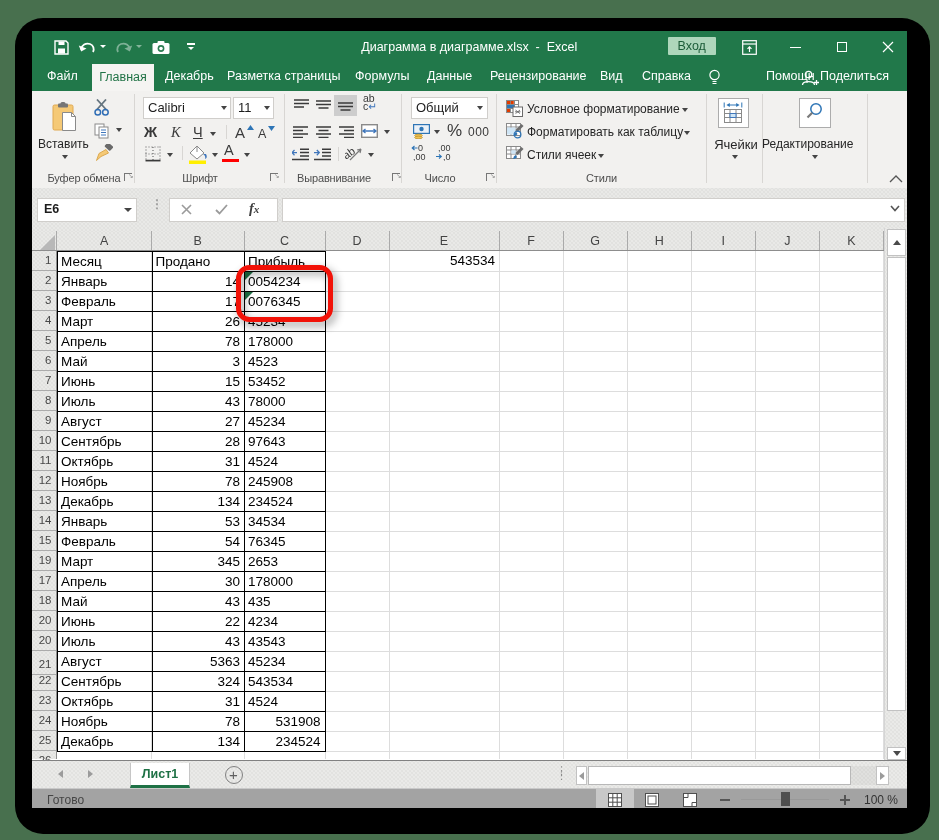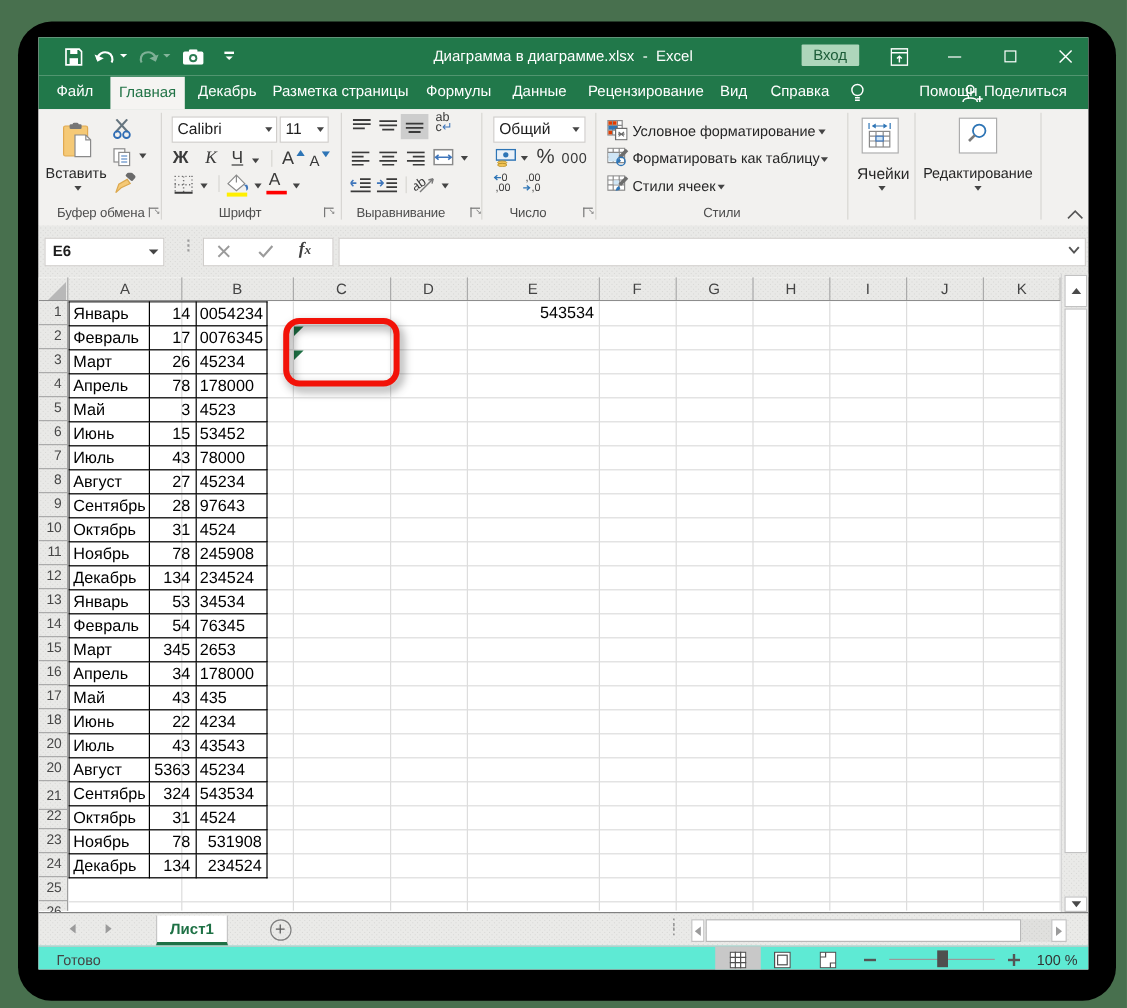--- a/index.html
+++ b/index.html
@@ -40,21 +40,21 @@
 
 #dtable{position:absolute;left:0;top:0.2px;border-collapse:collapse;table-layout:fixed}
 #dtable td{border:1px solid #000;height:20px;font-size:13.5px;color:#000;padding:0 3px;white-space:nowrap;overflow:hidden;line-height:19px;font-family:"Liberation Sans",sans-serif}
 #dtable .r{text-align:right;padding-right:4px}
 .gtri{position:absolute;width:0;height:0;border-top:8px solid #1d7044;border-right:8px solid transparent}
 
 #vscroll{position:absolute;left:852px;top:197px;width:22.5px;height:531.5px;background:#eaeae8;border-left:1px solid #d5d5d5;background-image:radial-gradient(circle,rgba(110,110,105,0.16) 0.55px,transparent 0.8px),radial-gradient(circle,rgba(110,110,105,0.16) 0.55px,transparent 0.8px);background-size:4px 4px;background-position:0 0,2px 2px;}
 
 #tabbar{position:absolute;left:0;top:728.5px;width:100%;height:28.5px;background:#eaeae8;border-top:1px solid #818181;background-image:radial-gradient(circle,rgba(110,110,105,0.16) 0.55px,transparent 0.8px),radial-gradient(circle,rgba(110,110,105,0.16) 0.55px,transparent 0.8px);background-size:4px 4px;background-position:0 0,2px 2px;}
 
-#status{position:absolute;left:0;top:757px;width:100%;height:20px;background:#5eead4;border-top:1px solid #c9c9c9}
+#status{position:absolute;left:0;top:757px;width:100%;height:20px;background:#a3a3a3;border-top:1px solid #c9c9c9}
 
 .sbox{position:absolute;background:#fff;border:1px solid #c2c2c2}
 .tri-u{width:0;height:0;border-left:4px solid transparent;border-right:4px solid transparent;border-bottom:5px solid #4a4a4a}
 .tri-d{width:0;height:0;border-left:4px solid transparent;border-right:4px solid transparent;border-top:5px solid #4a4a4a}
 .tri-l{width:0;height:0;border-top:4px solid transparent;border-bottom:4px solid transparent;border-right:5px solid #9b9b9b}
 .tri-r{width:0;height:0;border-top:4px solid transparent;border-bottom:4px solid transparent;border-left:5px solid #9b9b9b}
 #sheettab{position:absolute;left:98px;top:2px;width:60px;height:25px;background:#fff;border-bottom:3px solid #1e7145;color:#1e7145;font-weight:bold;font-size:12.5px;text-align:center;line-height:23px;border-right:1px solid #c6c6c6;border-left:1px solid #c6c6c6}
 #plusbtn{position:absolute;left:192.5px;top:5px;width:18px;height:18px;border:1px solid #808080;border-radius:50%;color:#5f5f5f;font-size:15px;line-height:16px;text-align:center;font-weight:400}
 
 #redbox{position:absolute;left:236px;top:265px;width:96.5px;height:57px;border:5.7px solid #f21208;border-radius:13.5px;filter:drop-shadow(3px 4px 4px rgba(0,0,0,0.42))}
@@ -324,21 +324,21 @@
       <rect x="7" y="11.5" width="6" height="4" fill="#cfe5f5" stroke="#3f76bb"></rect>
     </svg>
     <div class="a" style="left:676px;top:46px;width:56px;text-align:center;font-size:13px;color:#262626">Ячейки</div>
     <div class="a" style="left:700px;top:64px;width:0;height:0;border-left:3.5px solid transparent;border-right:3.5px solid transparent;border-top:4px solid #444"></div>
 
     <div class="wbox" style="left:766.5px;top:7.5px;width:32px;height:30px;border-color:#acacac"></div>
     <svg class="a" style="left:774px;top:11px" width="18" height="20" viewBox="0 0 18 20">
       <circle cx="10" cy="7" r="5.2" fill="none" stroke="#2e75b6" stroke-width="1.5"></circle>
       <path d="M6.2,10.8 L1.5,15.5" stroke="#7a7a7a" stroke-width="2.2"></path>
     </svg>
-    <div class="a" style="left:730px;top:46px;width:106px;text-align:center;font-size:12px;color:#262626">Редактирование</div>
+    <div class="a" style="left:730px;top:46px;width:106px;text-align:left;font-size:12px;color:#262626">Редактирование</div>
     <div class="a" style="left:780px;top:64px;width:0;height:0;border-left:3.5px solid transparent;border-right:3.5px solid transparent;border-top:4px solid #444"></div>
     <svg class="a" style="left:857px;top:84px" width="14" height="8" viewBox="0 0 14 8">
         <path d="M1,7 L7,1 L13,7" fill="none" stroke="#555" stroke-width="1.3"></path>
       </svg>
   </div>
   <div id="fbar">
     <div class="wbox" style="left:4.5px;top:10px;width:100.5px;height:24px"></div>
     <div class="a" style="left:12px;top:14.5px;font-size:12.5px;color:#1d1d1d">E6</div>
     <div class="a" style="left:92px;top:20px;width:0;height:0;border-left:4px solid transparent;border-right:4px solid transparent;border-top:4.5px solid #444"></div>
     <div class="a" style="left:119px;top:13px;color:#9a9a9a;font-size:12px;line-height:6px">⋮</div>
@@ -391,21 +391,21 @@
       <div class="rh" style="top:100px">6</div>
       <div class="rh" style="top:120px">7</div>
       <div class="rh" style="top:140px">8</div>
       <div class="rh" style="top:160px">9</div>
       <div class="rh" style="top:180px">10</div>
       <div class="rh" style="top:200px">11</div>
       <div class="rh" style="top:220px">12</div>
       <div class="rh" style="top:240px">13</div>
       <div class="rh" style="top:260px">14</div>
       <div class="rh" style="top:280px">15</div>
-      <div class="rh" style="top:300px">16</div>
+      <div class="rh" style="top:300px">19</div>
       <div class="rh" style="top:320px">17</div>
       <div class="rh" style="top:340px">18</div>
       <div class="rh" style="top:360px">20</div>
       <div class="rh" style="top:380px">20</div>
       <div class="rh" style="top:404px">21</div>
       <div class="rh" style="top:420px">22</div>
       <div class="rh" style="top:440px">23</div>
       <div class="rh" style="top:460px">24</div>
       <div class="rh" style="top:480px">25</div>
       <div class="rh" style="top:500px;border-bottom:none;height:19px">26</div>
@@ -444,20 +444,25 @@
       <div class="hline" style="top:399.5px"></div>
       <div class="hline" style="top:419.5px"></div>
       <div class="hline" style="top:439.5px"></div>
       <div class="hline" style="top:459.5px"></div>
       <div class="hline" style="top:479.5px"></div>
       <div class="hline" style="top:499.5px"></div>
 
       <div style="position:absolute;left:332px;top:0;width:110px;height:20px;font-size:13.5px;line-height:20px;text-align:right;padding-right:4px">543534</div>
       <table id="dtable">
         <tbody>
+            <tr>
+              <td style="width:94.5px">Месяц</td>
+              <td style="width:92.5px">Продано</td>
+              <td style="width:80.5px">Прибыль</td>
+            </tr>
         <tr>
               <td>Январь</td>
               <td class="r">14</td>
               <td>0054234</td>
             </tr>
         <tr>
               <td>Февраль</td>
               <td class="r">17</td>
               <td>0076345</td>
             </tr>
@@ -521,21 +526,21 @@
               <td class="r">54</td>
               <td>76345</td>
             </tr>
         <tr>
               <td>Март</td>
               <td class="r">345</td>
               <td>2653</td>
             </tr>
         <tr>
               <td>Апрель</td>
-              <td class="r">34</td>
+              <td class="r">30</td>
               <td>178000</td>
             </tr>
         <tr>
               <td>Май</td>
               <td class="r">43</td>
               <td>435</td>
             </tr>
         <tr>
               <td>Июнь</td>
               <td class="r">22</td>

